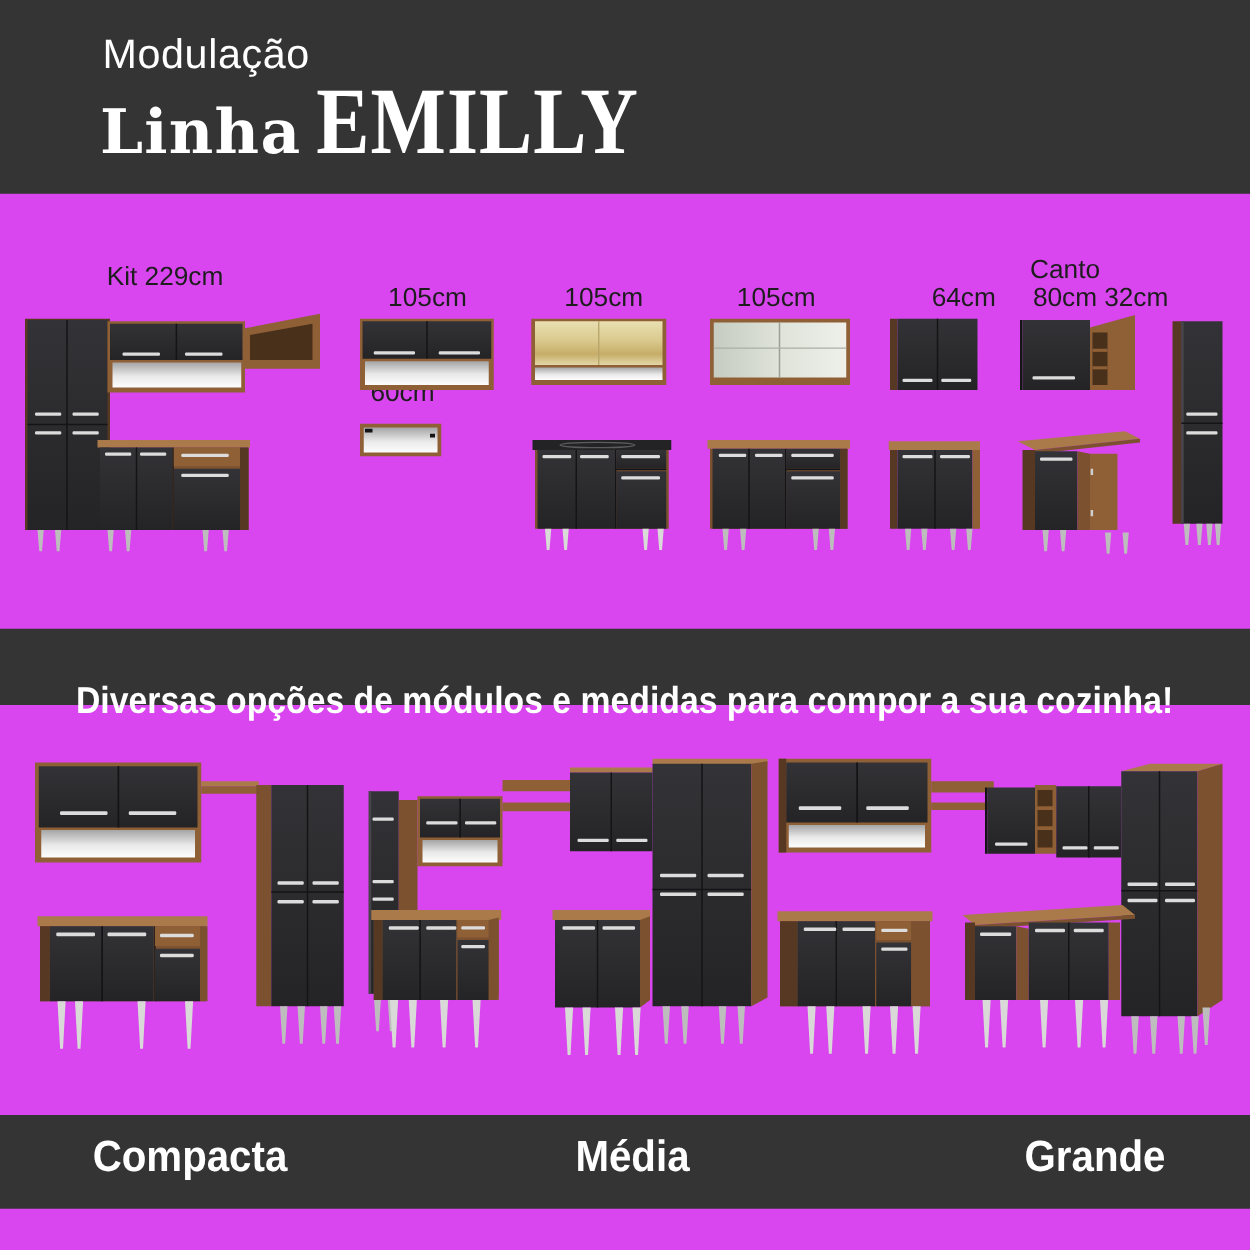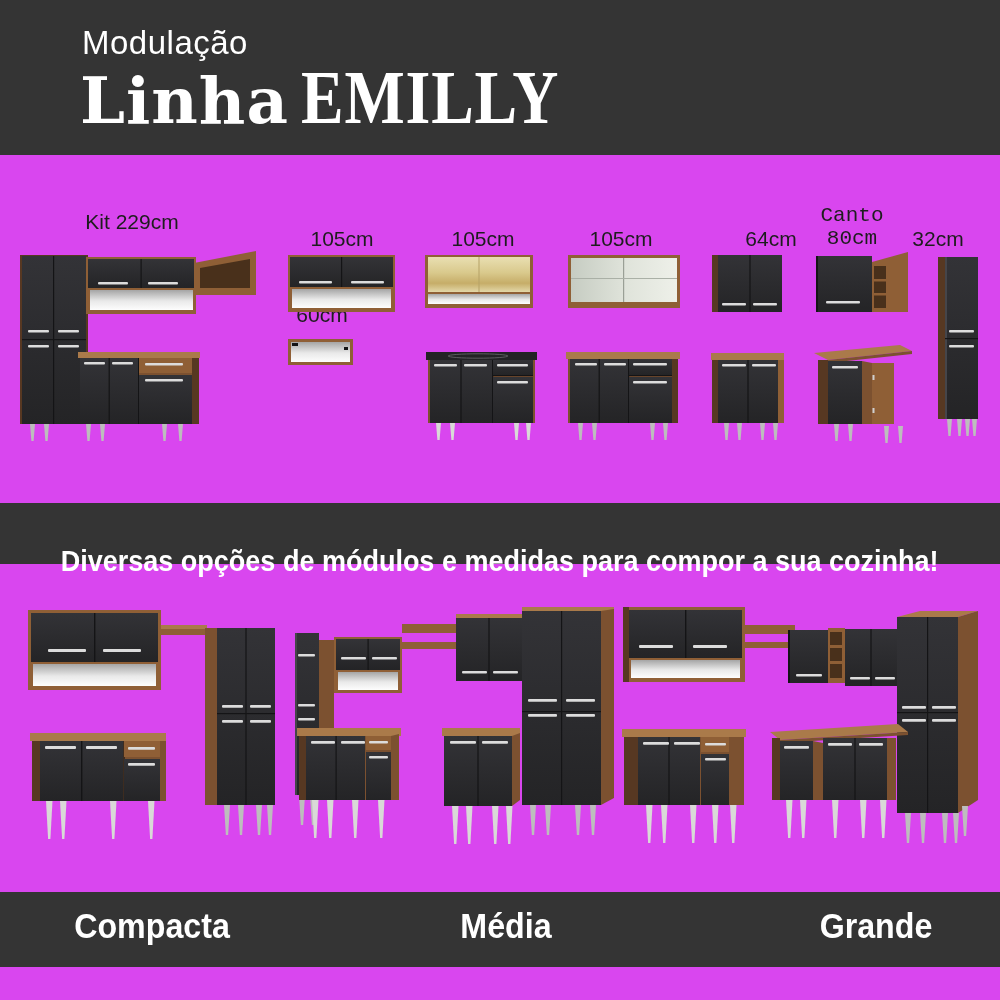--- a/index.html
+++ b/index.html
@@ -4,26 +4,26 @@
 <style>
   html,body{margin:0;padding:0;background:#d2d2d2;}
   .canvas{position:relative;width:1000px;height:1000px;background:#d946ef;overflow:hidden;
           font-family:"Liberation Sans",sans-serif;}
   .band{position:absolute;left:0;width:100%;background:#343434;}
   .band-top{top:0;height:155px;}
   .band-mid{top:503px;height:61px;}
   .band-bot{top:892px;height:75px;}
   .kicker{position:absolute;left:82px;top:24px;color:#fff;font-size:33px;letter-spacing:.5px;}
   .title{position:absolute;left:80px;top:54px;color:#fff;white-space:nowrap;}
-  .title-script{font-family:"DejaVu Serif",serif;font-weight:bold;font-size:64px;letter-spacing:1px;}
+  .title-script{font-family:"DejaVu Serif",serif;font-weight:bold;font-size:49px;letter-spacing:1px;}
   .title-brand{display:inline-block;font-family:"Liberation Serif",serif;font-weight:bold;font-size:76px;
                transform:scaleX(.84);transform-origin:0 100%;margin-left:12px;letter-spacing:1px;}
   .mlabel{position:absolute;transform:translateX(-50%);font-size:21px;color:#1d1d1d;
           white-space:nowrap;text-align:center;line-height:23px;}
-  .mlabel span{display:block;font-family:Liberation Mono, monospace;}
+  .mlabel span{display:block;}
   .banner-wrap{position:absolute;top:530px;height:61px;left:0;width:100%;
                display:flex;align-items:center;justify-content:center;}
   .banner-text{color:#fff;font-weight:bold;font-size:30px;white-space:nowrap;
                transform:scaleX(.9);letter-spacing:0px;}
   .flabel{position:absolute;top:906px;color:#fff;font-weight:bold;font-size:35px;
           transform:translateX(-50%) scaleX(.92);white-space:nowrap;}
   .art{position:absolute;left:0;top:0;width:1000px;height:1000px;pointer-events:none;}
   
   .w{fill:#8f5f36}.wl{fill:#aa7a4a}.wm{fill:#7c5130}.wdk{fill:#573822}
   .sm{fill:#141416}.dl{fill:#45454a}
@@ -56,21 +56,21 @@
   <div class="mlabel" style="left:132px;top:210px">Kit 229cm</div>
   <div class="mlabel" style="left:342px;top:227px">105cm</div>
   <div class="mlabel" style="left:322px;top:303px">60cm</div>
   <div class="mlabel" style="left:483px;top:227px">105cm</div>
   <div class="mlabel" style="left:621px;top:227px">105cm</div>
   <div class="mlabel" style="left:771px;top:227px">64cm</div>
   <div class="mlabel" style="left:852px;top:204px">
     <span>Canto</span>
     <span>80cm</span>
   </div>
-  <div class="mlabel" style="left:938px;top:227px">32cm</div>
+  <div class="mlabel" style="left:909px;top:227px">32cm</div>
 
   <svg class="art" viewBox="0 0 1000 1000">
     <defs>
       <linearGradient id="gN" x1="0" y1="0" x2="0" y2="1">
         <stop offset="0" stop-color="#a5a5a5"></stop>
           <stop offset=".55" stop-color="#e9e9e9"></stop>
           <stop offset="1" stop-color="#fdfdfd"></stop>
       </linearGradient>
       <linearGradient id="gD" x1="0" y1="0" x2="0" y2="1">
         <stop offset="0" stop-color="#333337"></stop>

